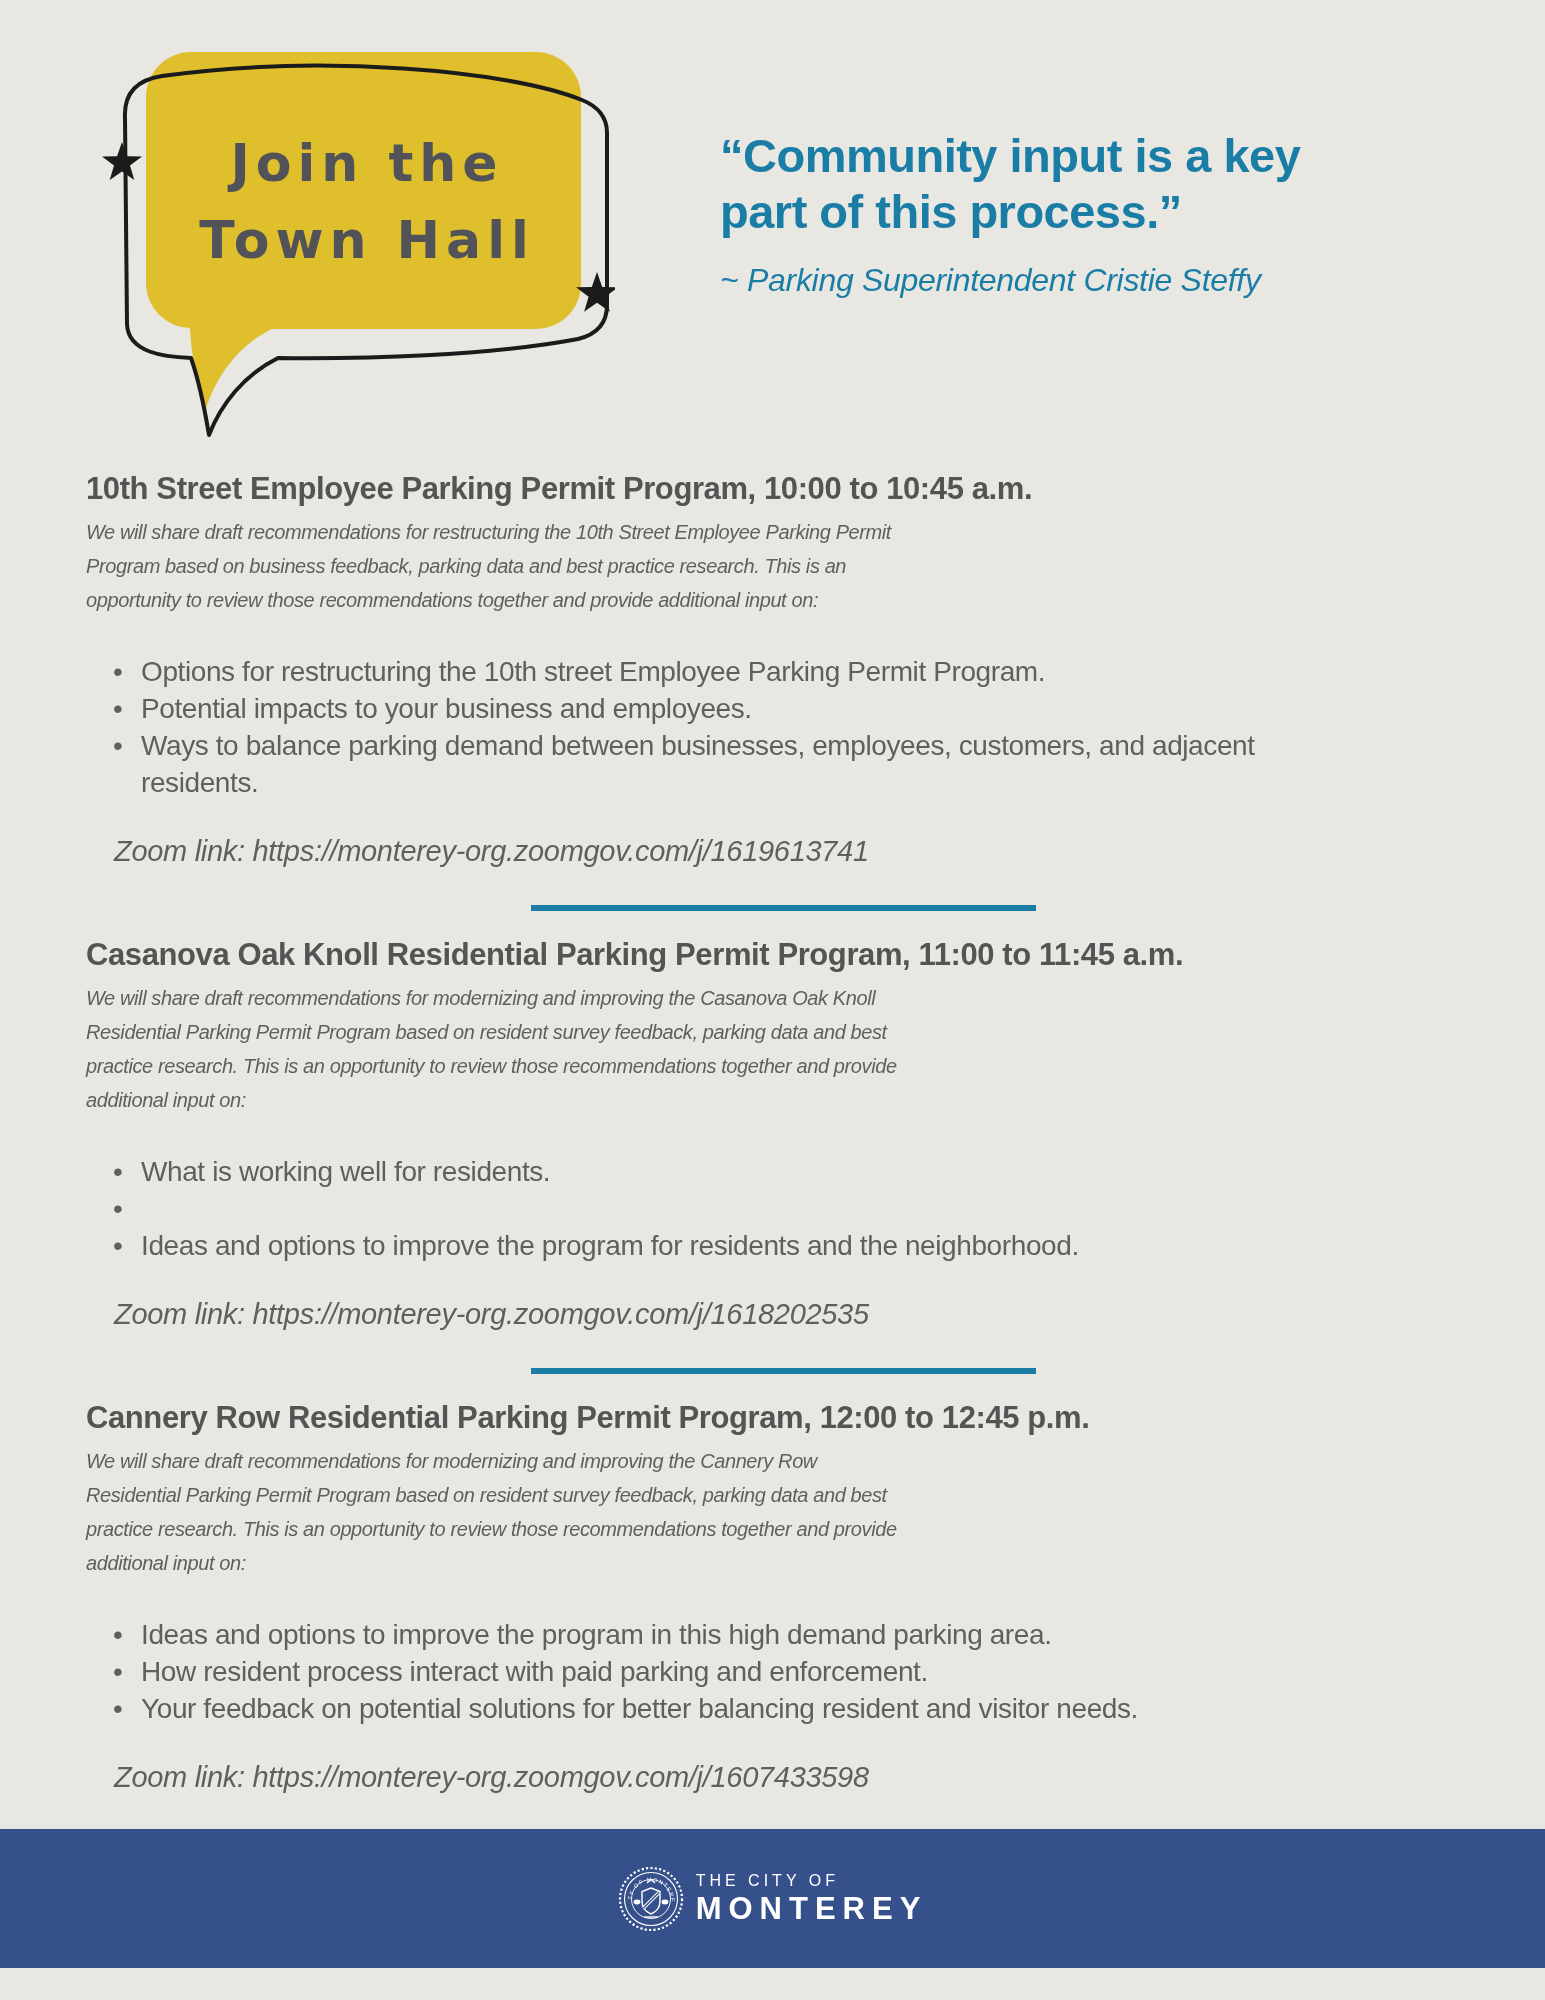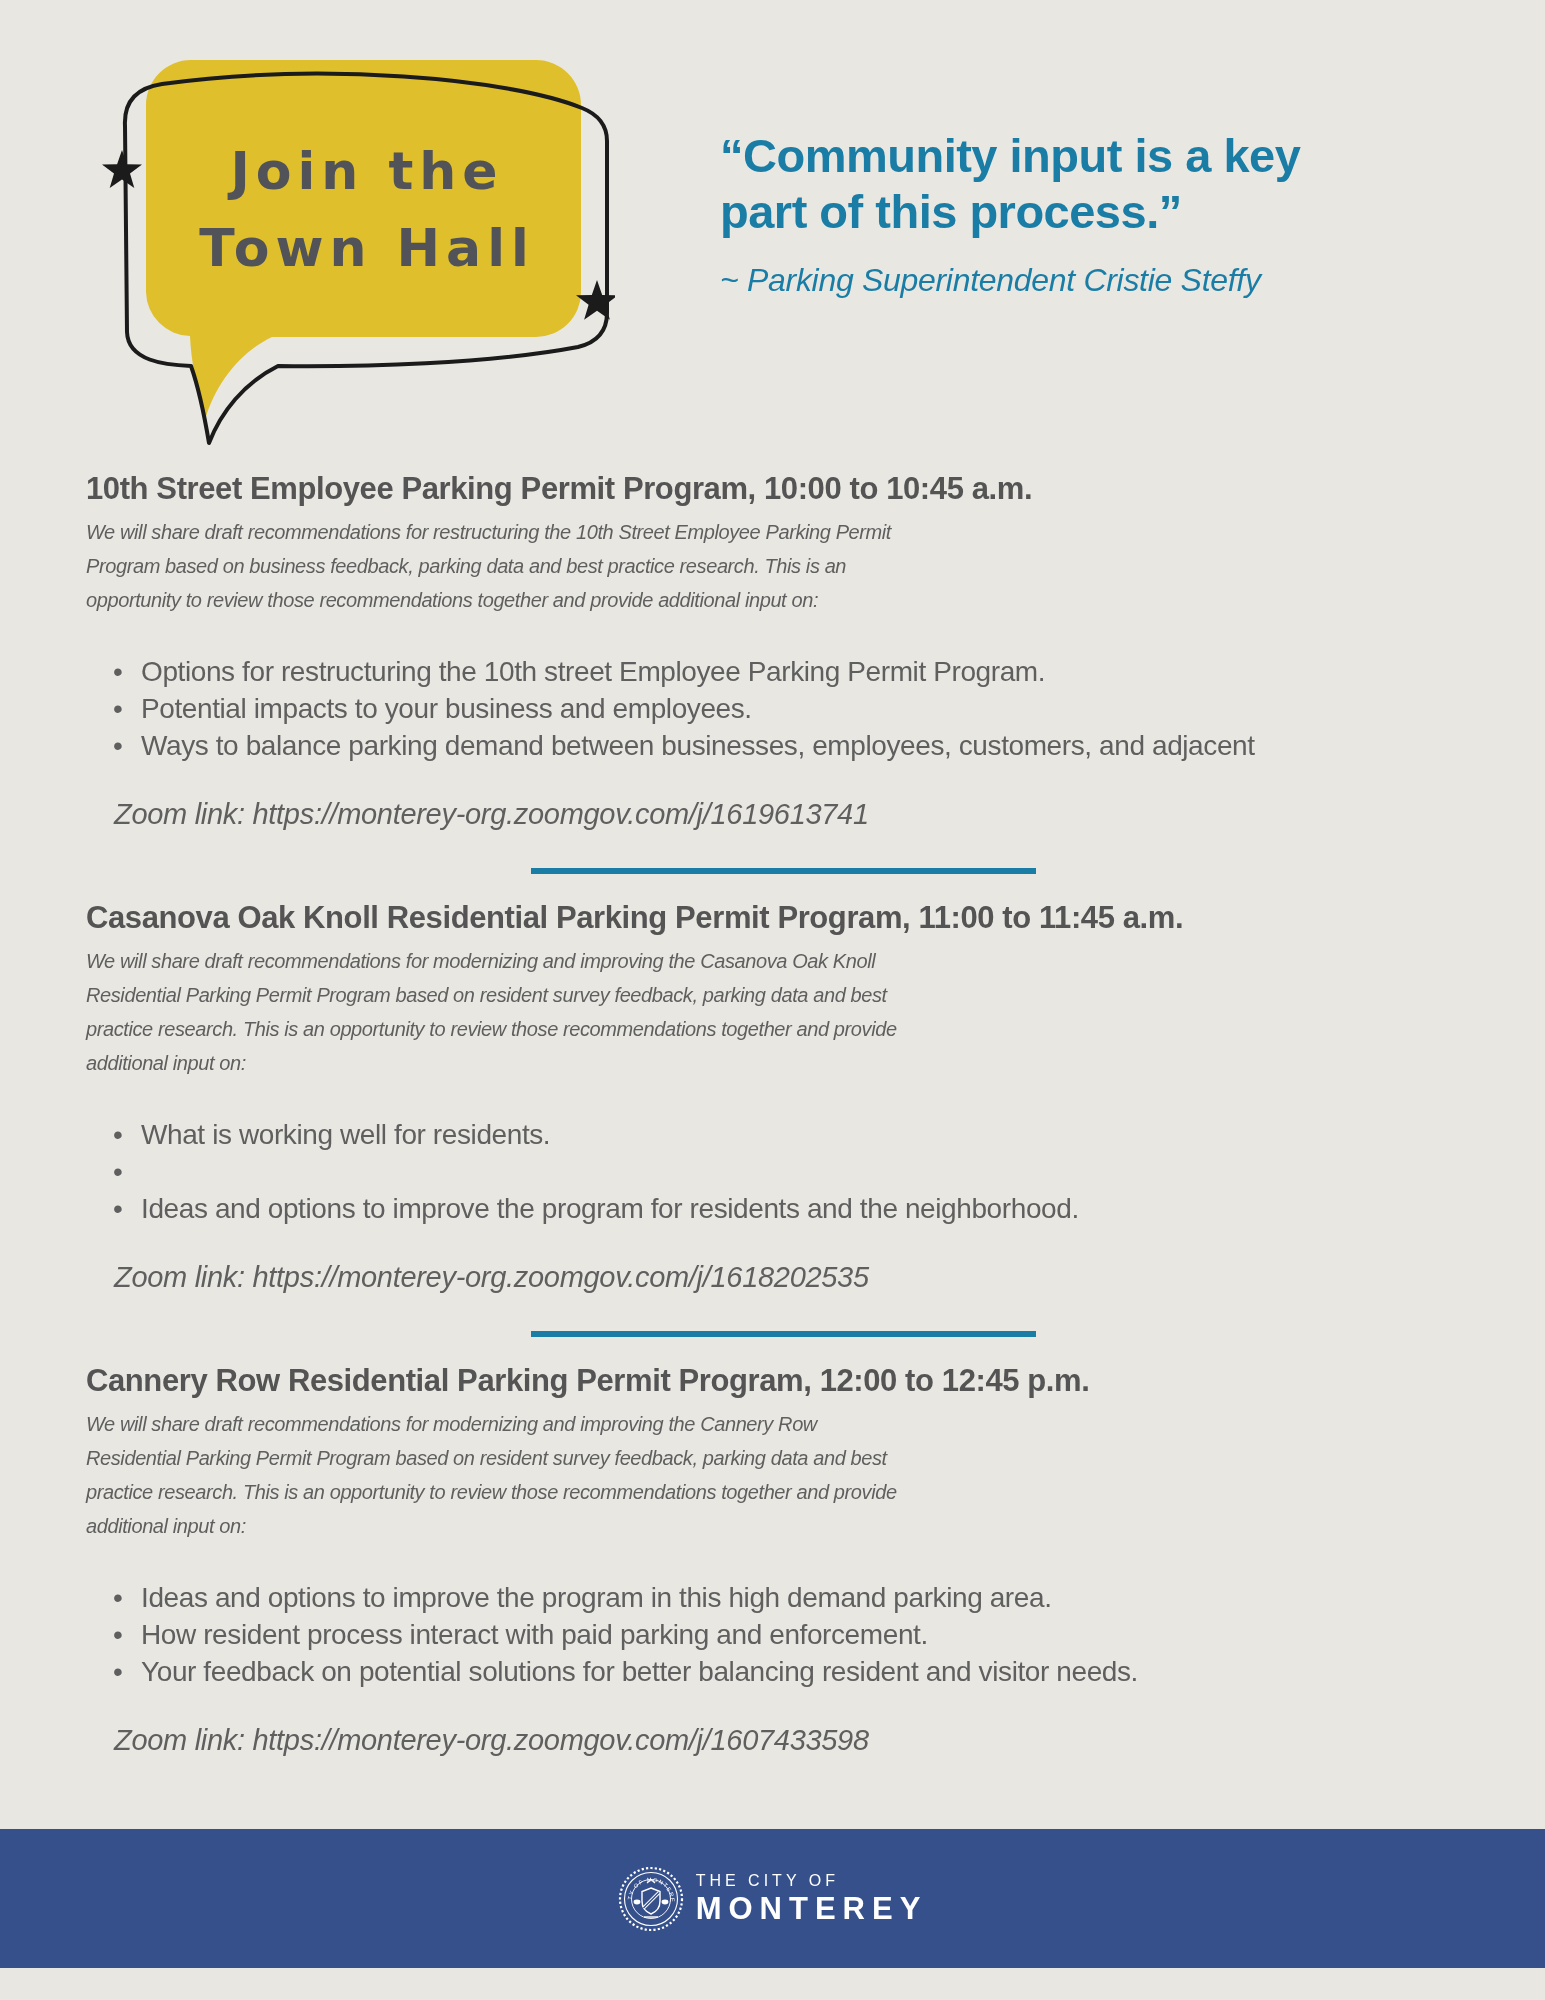--- a/index.html
+++ b/index.html
@@ -5,21 +5,21 @@
   html,body{margin:0;padding:0;}
   body{
     width:1545px;height:2000px;
     background:#e9e7e2;
     font-family:"Liberation Sans", sans-serif;
     position:relative;overflow:hidden;
   }
   .page{position:relative;width:1545px;height:2000px;}
 
   
-  .bubble-wrap{position:absolute;left:70px;top:34px;width:545px;height:435px;}
+  .bubble-wrap{position:absolute;left:70px;top:26px;width:545px;height:435px;}
   .quote-wrap{
     position:absolute;left:720px;top:128px;width:740px;
     text-align:left;color:#1a7da6;
   }
   .quote-line{
     font-size:47px;font-weight:bold;line-height:56px;letter-spacing:-0.5px;
   }
   .quote-attr{
     font-size:32px;font-style:italic;margin-top:22px;letter-spacing:-0.3px;
   }
@@ -117,20 +117,21 @@
           <li class="bullet">
             <span class="dot">•</span>
             <div class="bullet-lines">
               <div class="bullet-line">Potential impacts to your business and employees.</div>
             </div>
           </li>
           <li class="bullet">
             <span class="dot">•</span>
             <div class="bullet-lines">
               <div class="bullet-line">Ways to balance parking demand between businesses, employees, customers, and adjacent</div>
+              <div class="bullet-line">residents.</div>
             </div>
           </li>
         </ul>
         <a class="zoom-link">Zoom link: https://monterey-org.zoomgov.com/j/1619613741</a>
       </section>
       <div class="divider"></div>
       <section class="section">
         <h2 class="section-heading">Casanova Oak Knoll Residential Parking Permit Program, 11:00 to 11:45 a.m.</h2>
         <div class="body">
           <div class="body-line">We will share draft recommendations for modernizing and improving the Casanova Oak Knoll</div>

